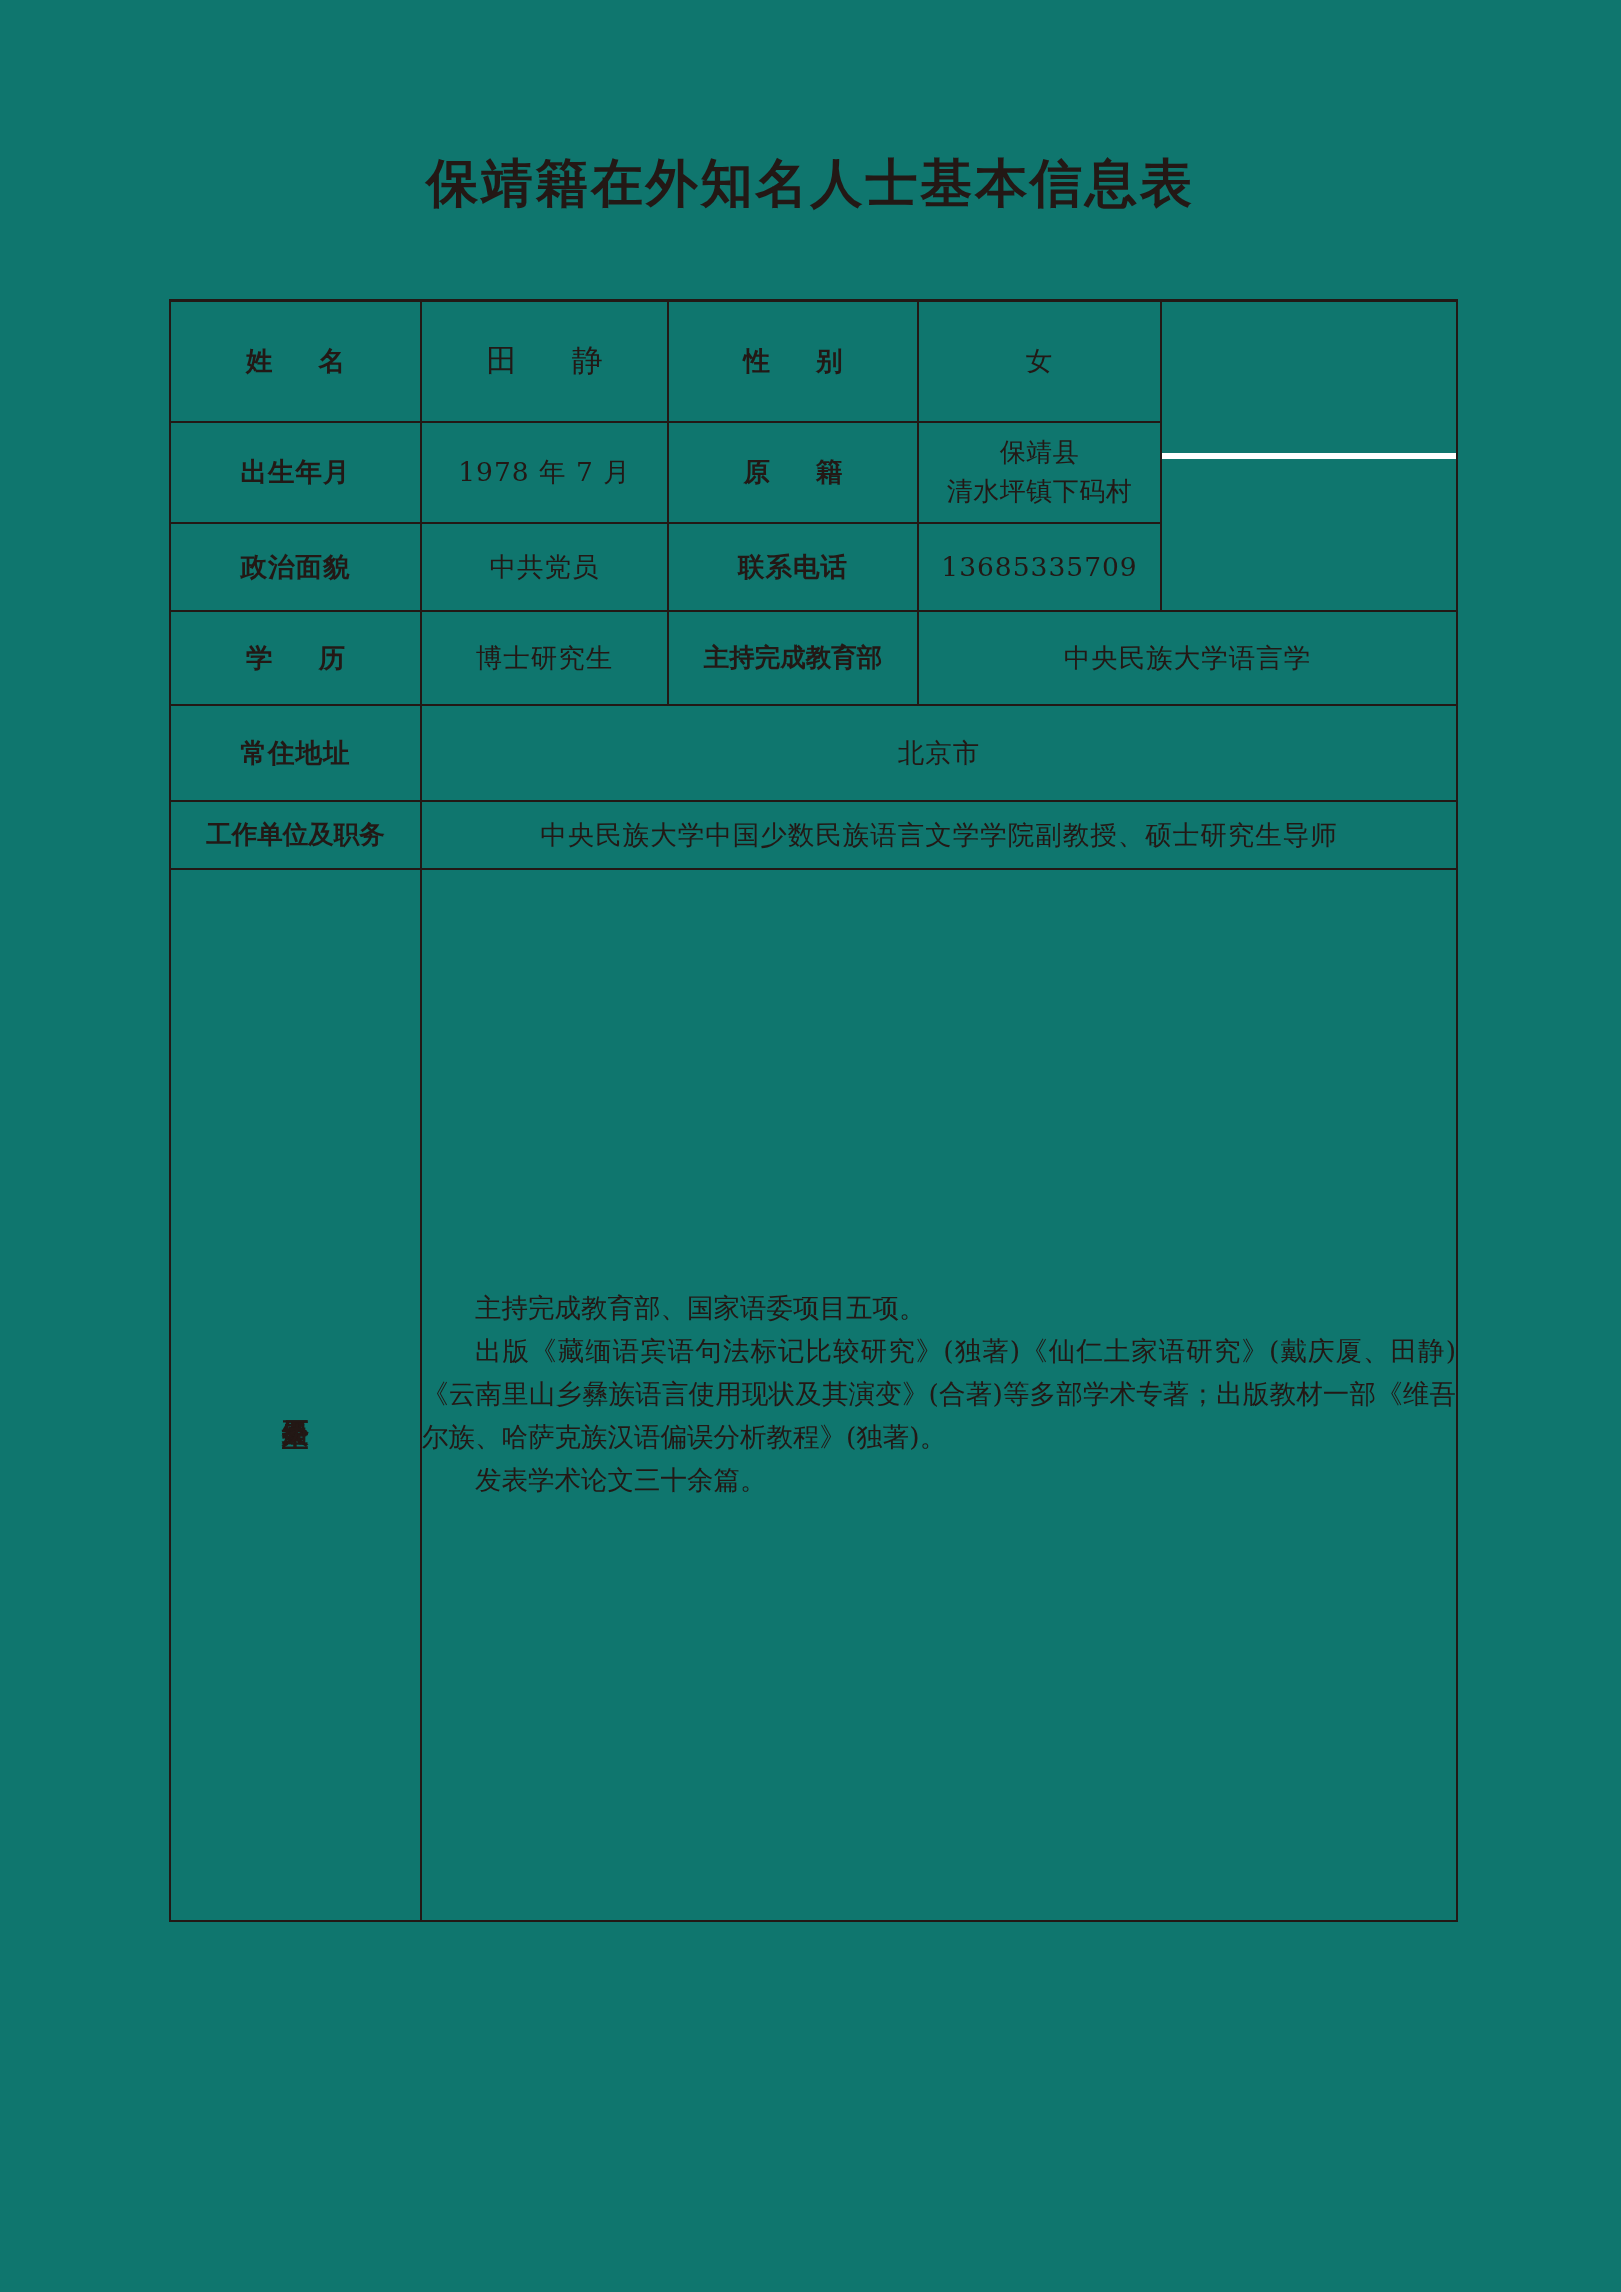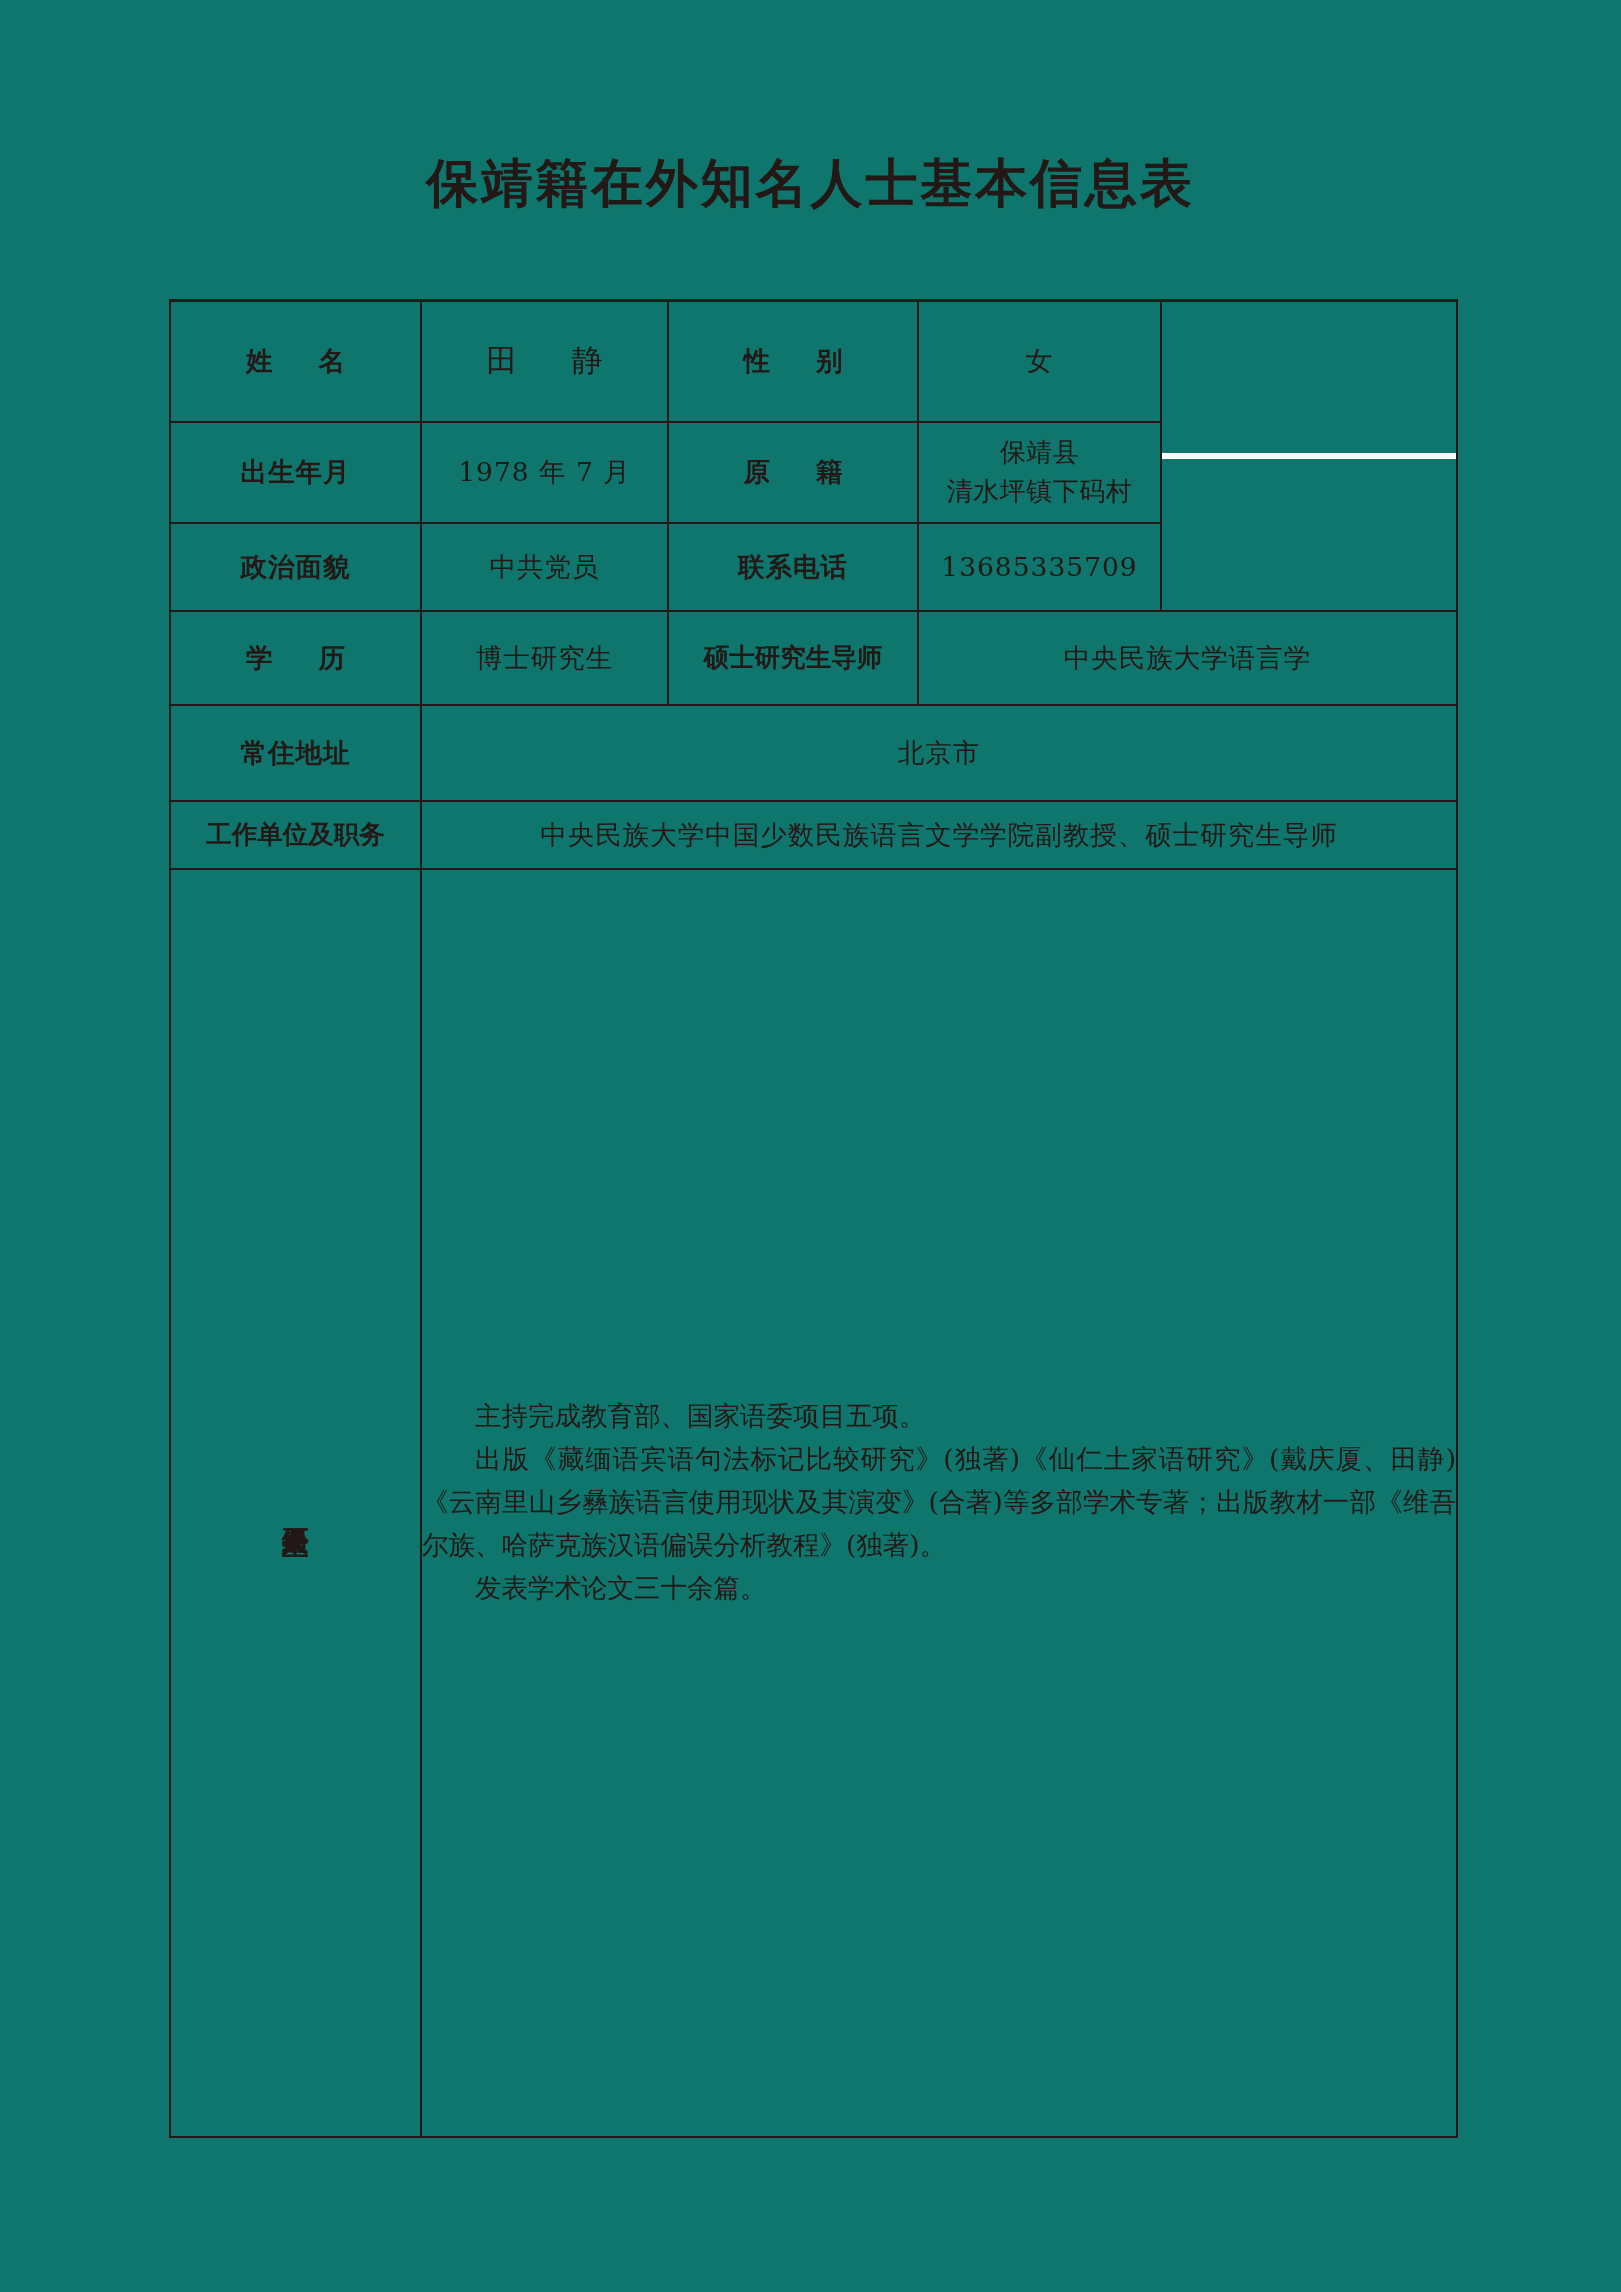--- a/index.html
+++ b/index.html
@@ -97,21 +97,21 @@
     font-family: "DejaVu Serif", "Liberation Serif", serif;
   }
 
   
   .r-name   { height: 121px; }
   .r-birth  { height: 101px; }
   .r-party  { height: 88px; border-radius: 9px; }
   .r-edu    { height: 94px; }
   .r-addr   { height: 96px; }
   .r-work   { height: 68px; }
-  .r-exp    { height: 1268px; margin-top: 31px; }
+  .r-exp    { height: 1052px; margin-top: 31px; }
 
   
   .photo-cell {
     padding: 0;
     vertical-align: top;
   }
   .photo-box {
     width: 100%;
     height: 100%;
     padding: 3.9px 4.9px 2px 4.9px;
@@ -316,21 +316,21 @@
       <tr class="r-party">
         <td class="lbl">政治面貌</td>
         <td class="val">中共党员</td>
         <td class="lbl">联系电话</td>
         <td class="val">13685335709</td>
       </tr>
 
       <tr class="r-edu">
         <td class="lbl-wide">学　历</td>
         <td class="val">博士研究生</td>
-        <td class="lbl-tight">硕士研究生导师</td>
+        <td class="lbl-tight">主持完成教育部</td>
         <td class="val" colspan="2">中央民族大学语言学</td>
       </tr>
 
       <tr class="r-addr">
         <td class="lbl">常住地址</td>
         <td class="val" colspan="4">北京市</td>
       </tr>
 
       <tr class="r-work">
         <td class="lbl-tight">工作单位及职务</td>

